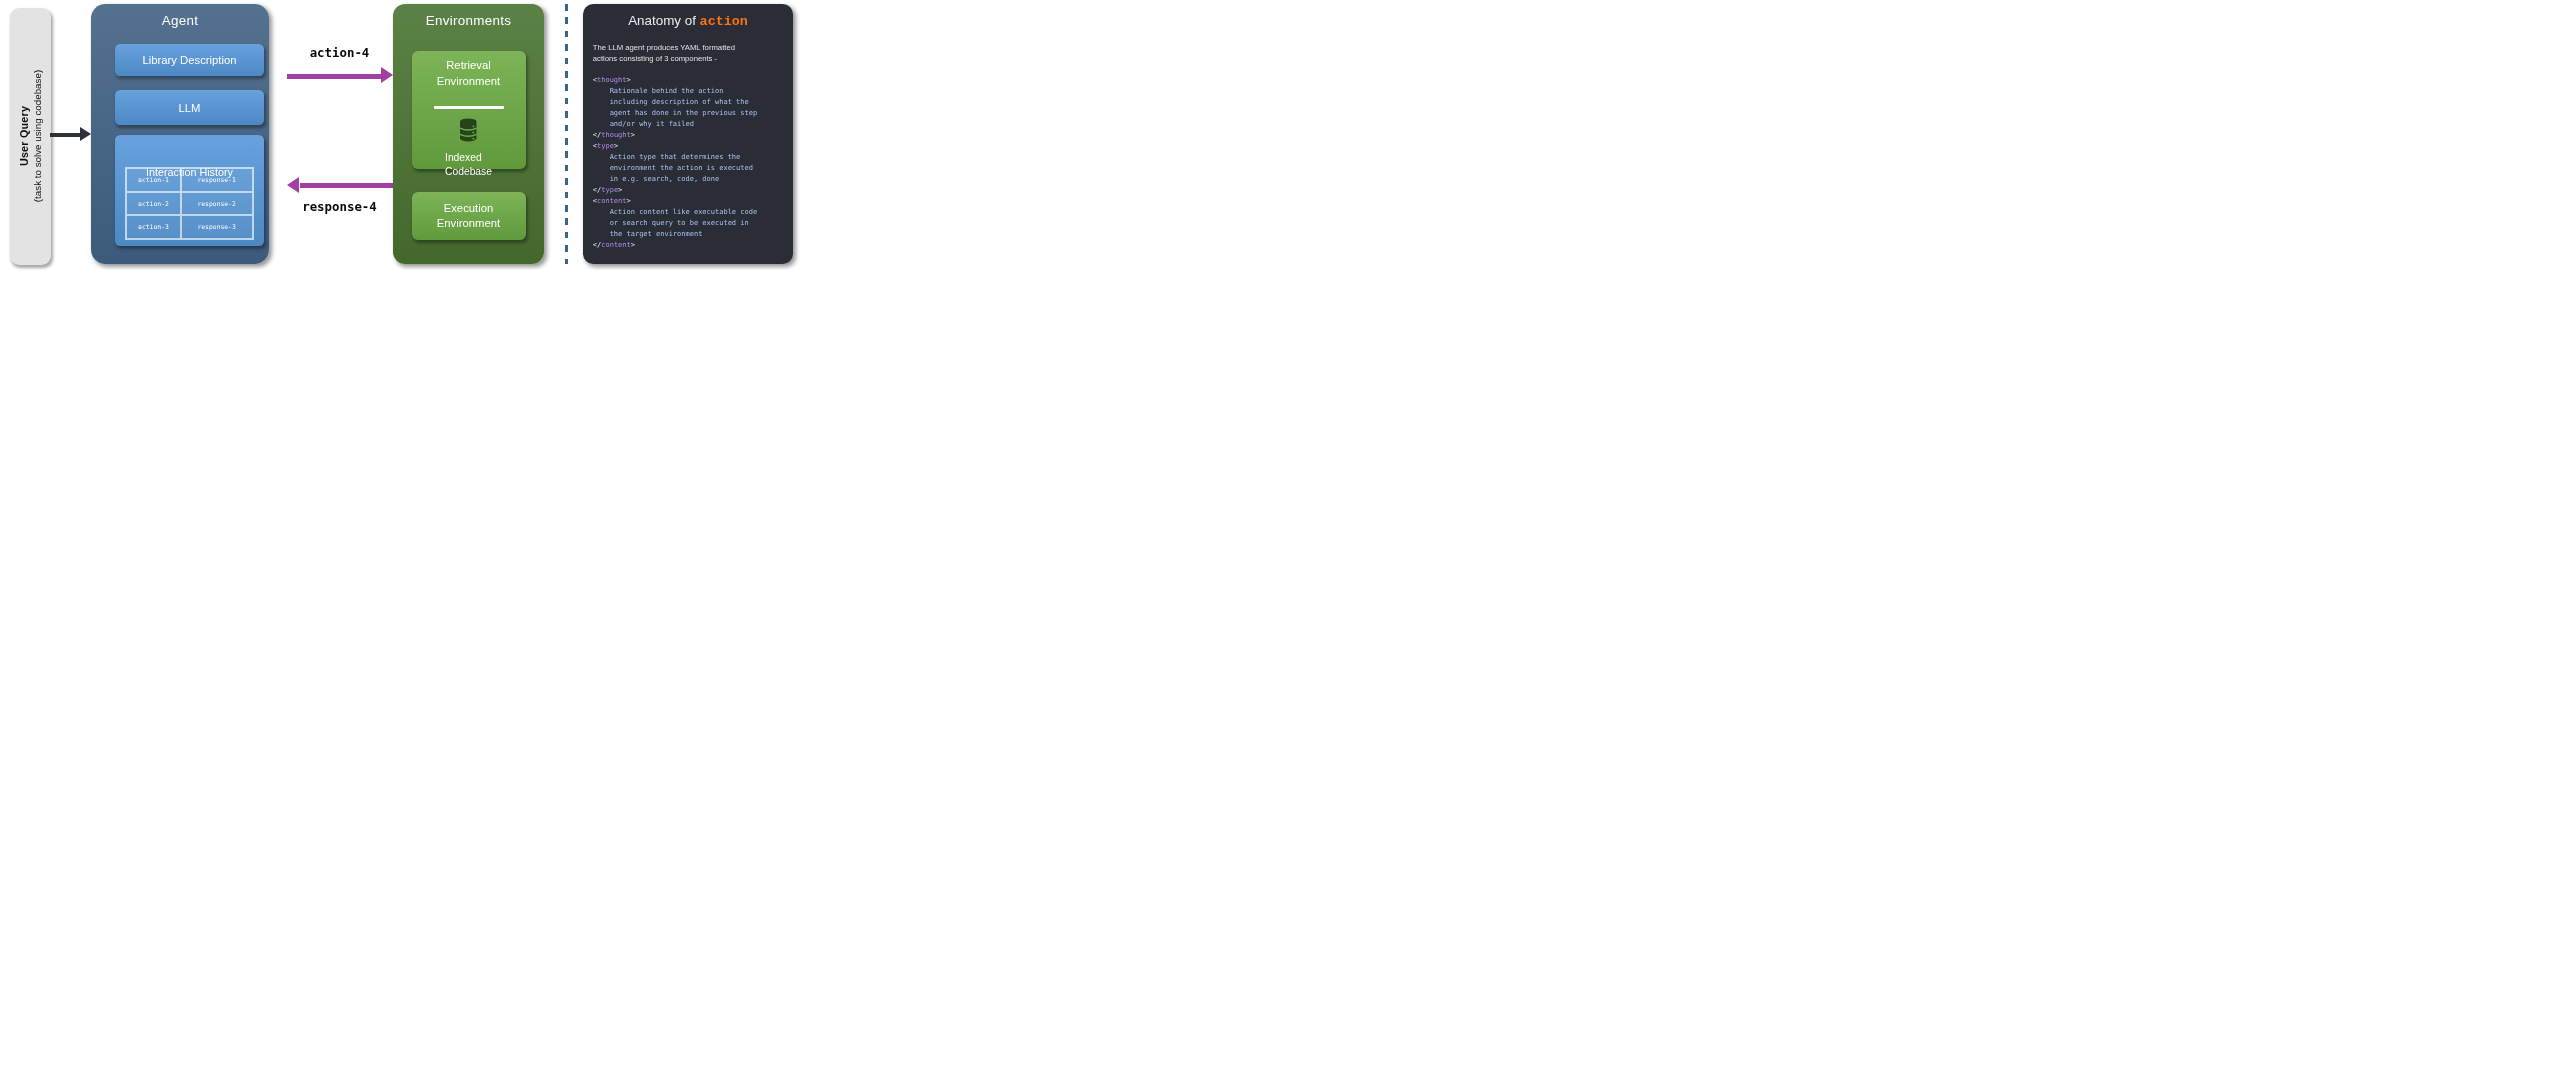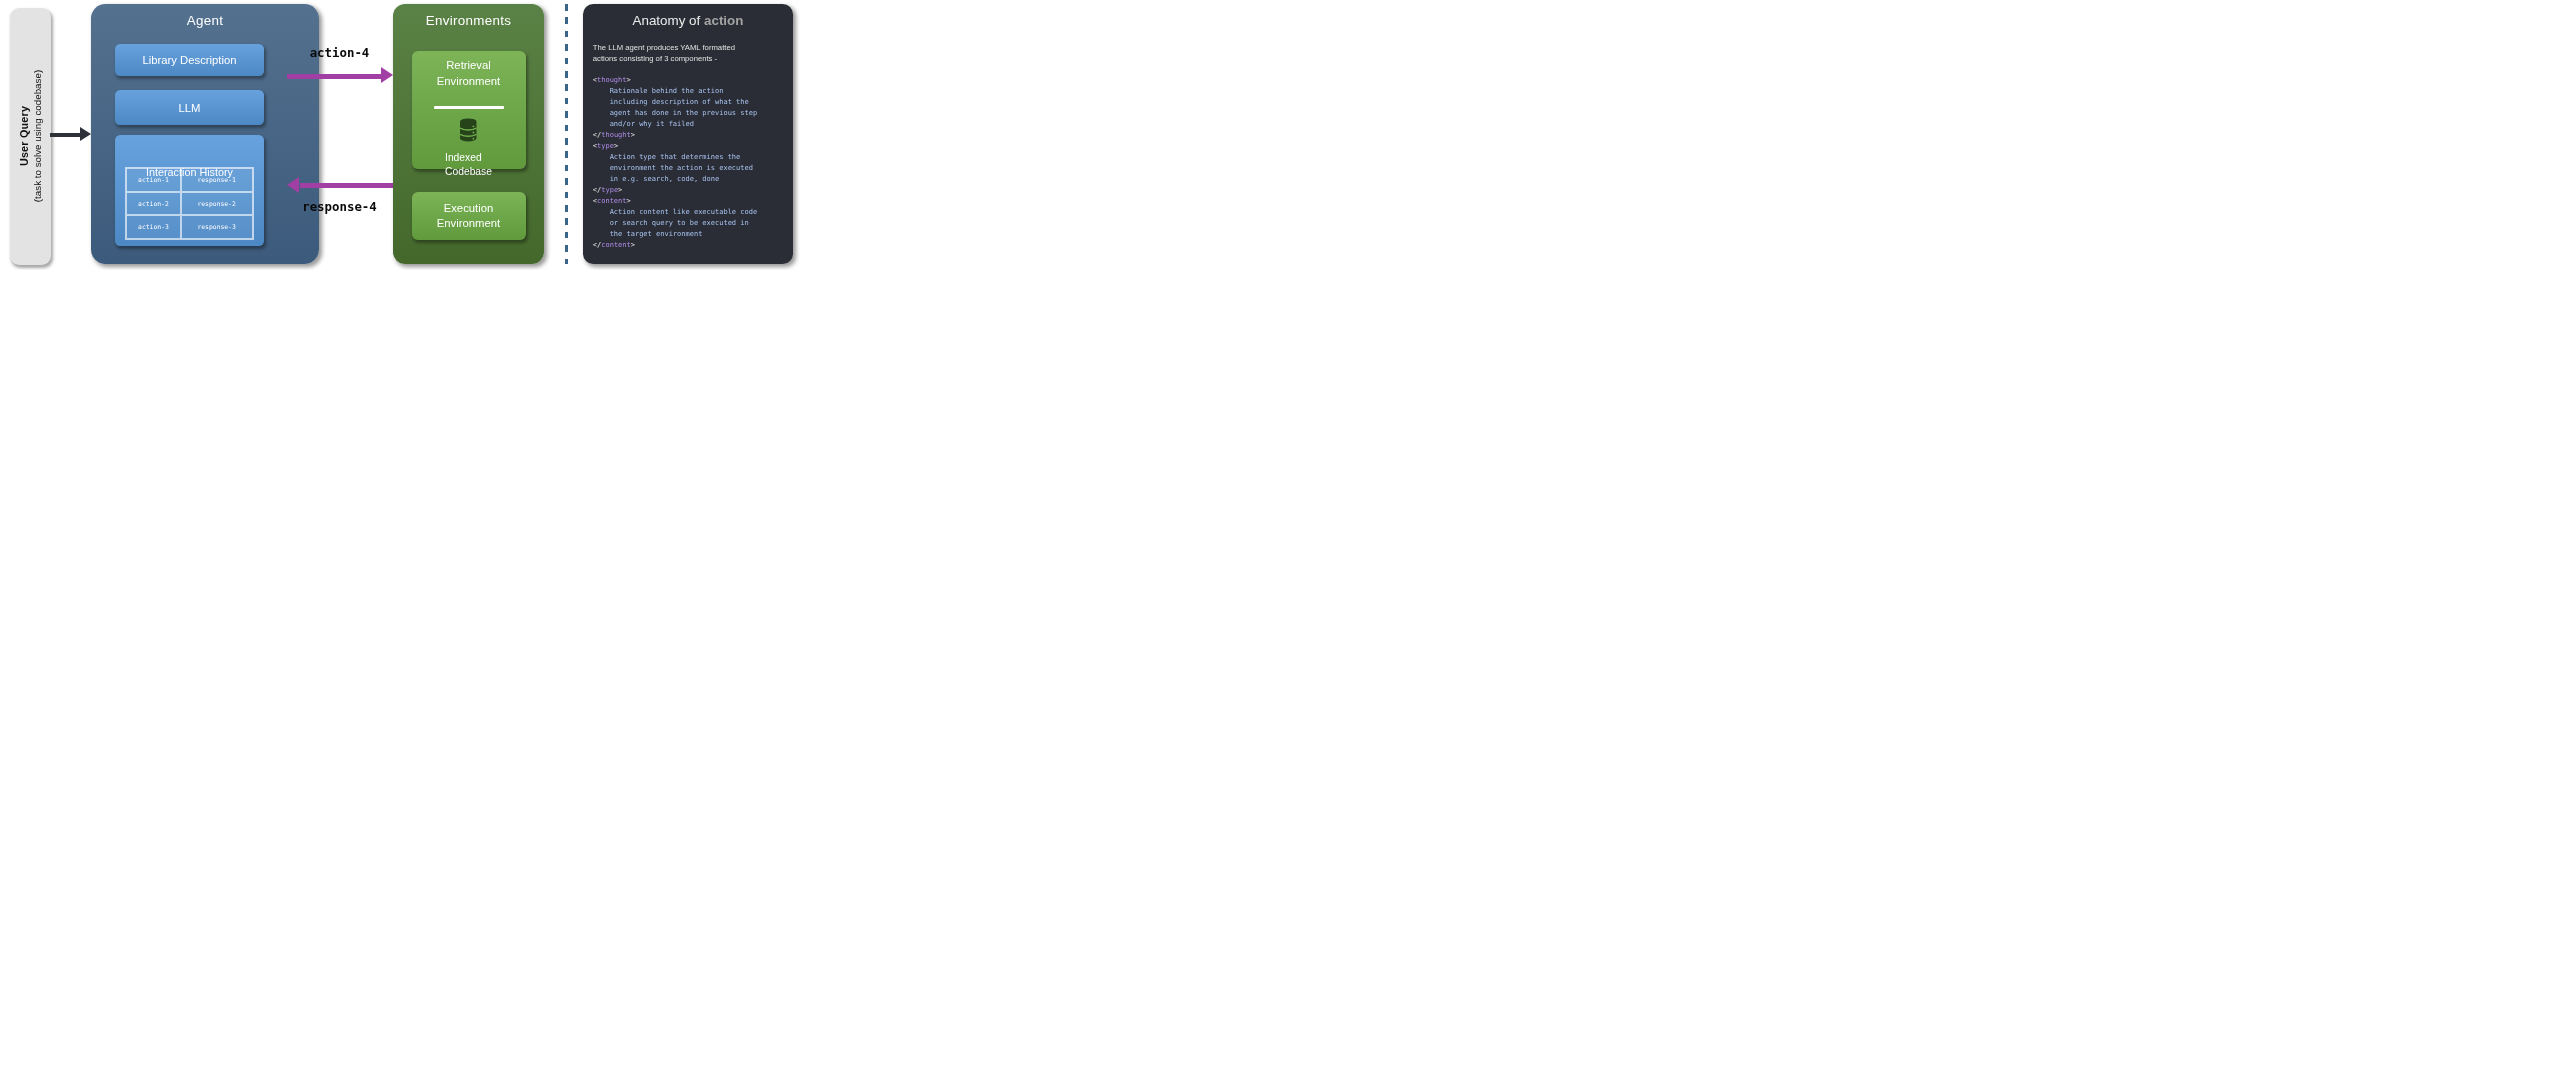--- a/index.html
+++ b/index.html
@@ -35,21 +35,21 @@
   .response-head{left:287px;top:177px;border-right:12.4px solid #a23fa5;}
   .flow-label{
     position:absolute;width:105px;left:287px;text-align:center;
     font-family:"DejaVu Sans Mono", monospace;font-weight:bold;
     font-size:12.4px;color:#0a0a0a;
   }
   .action-label{top:45px;}
   .response-label{top:199px;}
   
   .agent-box{
-    position:absolute;left:91px;top:4.1px;width:228px;height:260px;
+    position:absolute;left:91px;top:4.1px;width:178px;height:260px;
     border-radius:14.4px;
     background:linear-gradient(180deg,#54718f 0%,#3c5a7b 100%);
     box-shadow:2.1px 2.6px 4.1px rgba(0,0,0,.40);
   }
   .big-title{
     position:absolute;top:9.3px;left:0;width:100%;text-align:center;
     color:#ffffff;font-size:13.4px;font-weight:400;letter-spacing:0.3px;
   }
   .inner-blue{
     position:absolute;left:24px;width:149px;border-radius:5.2px;
@@ -101,21 +101,21 @@
   .panel{
     position:absolute;left:583px;top:4.1px;width:210px;height:260px;
     border-radius:10.3px;background:#2a2d35;
     box-shadow:2.1px 2.6px 4.6px rgba(0,0,0,.40);
   }
   .panel-title{
     position:absolute;top:9.3px;left:0;width:100%;text-align:center;
     font-size:13.4px;color:#ececec;font-weight:400;
   }
   .panel-title .kw{
-    font-family:Liberation Sans, sans-serif;font-weight:bold;color:#a3a3a3;
+    font-family:Liberation Mono, monospace;font-weight:bold;color:#f97316;
   }
   .panel-sub{
     position:absolute;left:9.8px;top:39px;right:6.2px;
     font-size:7.7px;line-height:10.8px;color:#e2e2e2;
   }
   .code{
     position:absolute;left:9.8px;top:71px;right:3.1px;
     font-family:"DejaVu Sans Mono", monospace;
     font-size:7px;line-height:11px;white-space:pre;
   }

